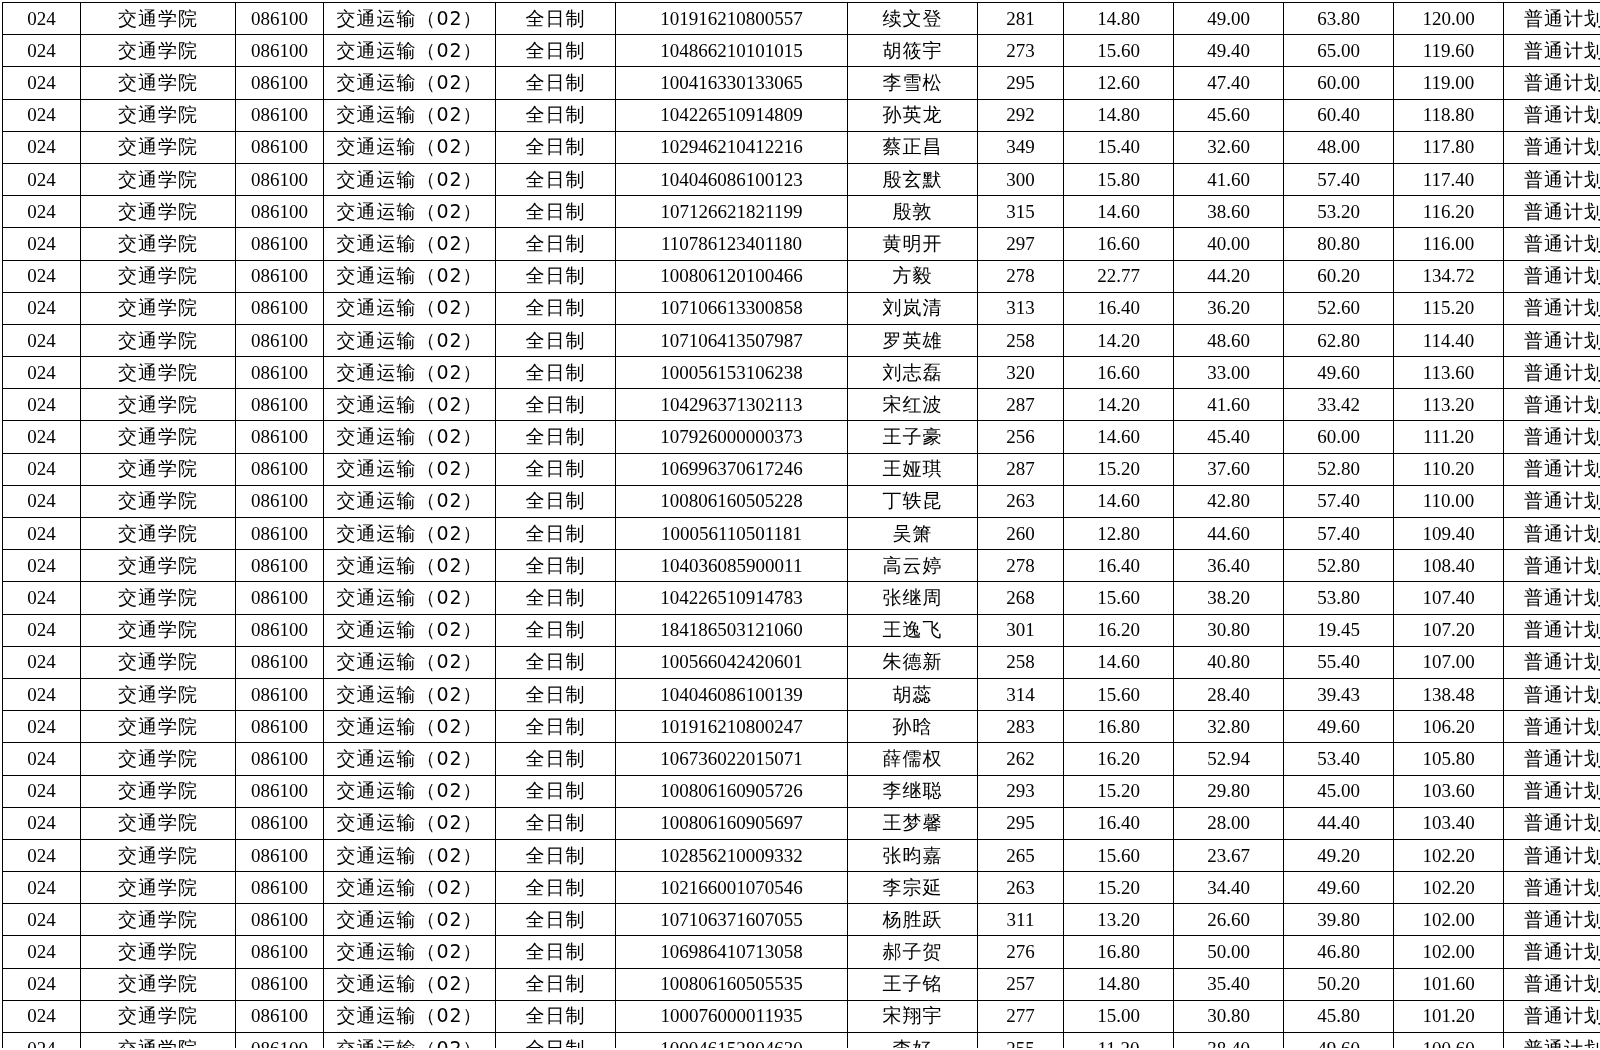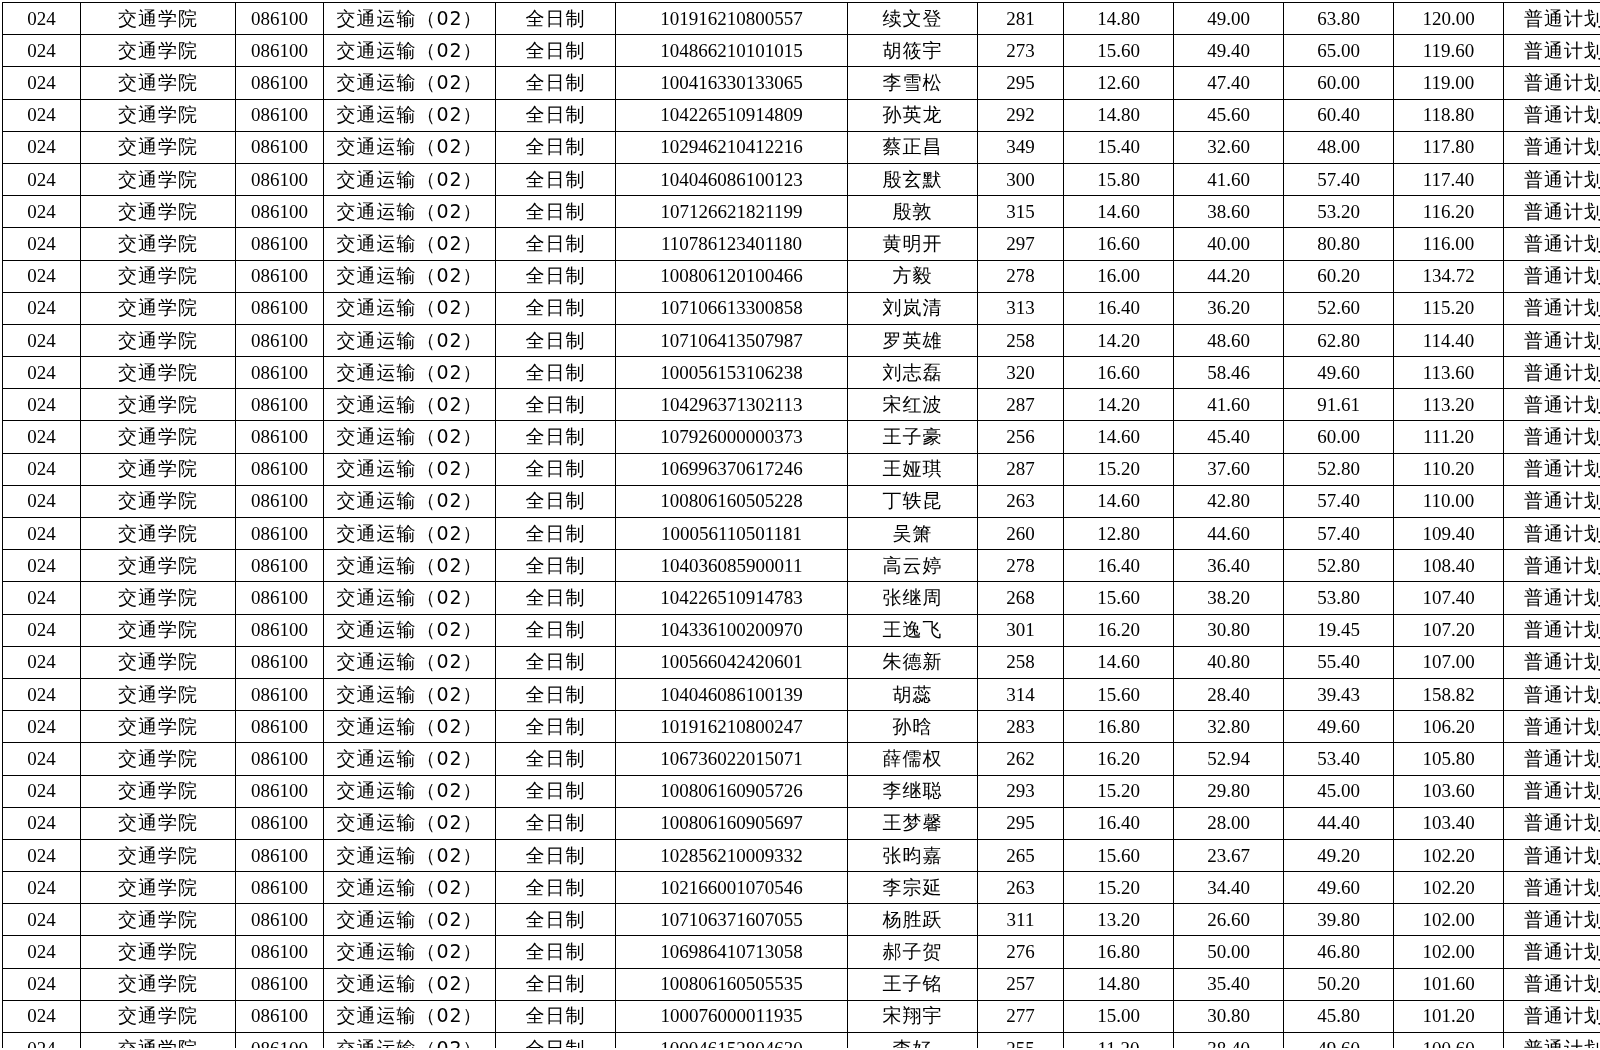--- a/index.html
+++ b/index.html
@@ -203,21 +203,21 @@
         </tr>
         <tr>
           <td class="num">024</td>
           <td class="cn">交通学院</td>
           <td class="num">086100</td>
           <td class="cn">交通运输（02）</td>
           <td class="cn">全日制</td>
           <td class="num">100806120100466</td>
           <td class="cn">方毅</td>
           <td class="num">278</td>
-          <td class="num">16.00</td>
+          <td class="num">22.77</td>
           <td class="num">44.20</td>
           <td class="num">60.20</td>
           <td class="num">134.72</td>
           <td class="cn">普通计划</td>
         </tr>
         <tr>
           <td class="num">024</td>
           <td class="cn">交通学院</td>
           <td class="num">086100</td>
           <td class="cn">交通运输（02）</td>
@@ -249,37 +249,37 @@
         <tr>
           <td class="num">024</td>
           <td class="cn">交通学院</td>
           <td class="num">086100</td>
           <td class="cn">交通运输（02）</td>
           <td class="cn">全日制</td>
           <td class="num">100056153106238</td>
           <td class="cn">刘志磊</td>
           <td class="num">320</td>
           <td class="num">16.60</td>
-          <td class="num">58.46</td>
+          <td class="num">33.00</td>
           <td class="num">49.60</td>
           <td class="num">113.60</td>
           <td class="cn">普通计划</td>
         </tr>
         <tr>
           <td class="num">024</td>
           <td class="cn">交通学院</td>
           <td class="num">086100</td>
           <td class="cn">交通运输（02）</td>
           <td class="cn">全日制</td>
           <td class="num">104296371302113</td>
           <td class="cn">宋红波</td>
           <td class="num">287</td>
           <td class="num">14.20</td>
           <td class="num">41.60</td>
-          <td class="num">91.61</td>
+          <td class="num">33.42</td>
           <td class="num">113.20</td>
           <td class="cn">普通计划</td>
         </tr>
         <tr>
           <td class="num">024</td>
           <td class="cn">交通学院</td>
           <td class="num">086100</td>
           <td class="cn">交通运输（02）</td>
           <td class="cn">全日制</td>
           <td class="num">107926000000373</td>
@@ -365,21 +365,21 @@
           <td class="num">53.80</td>
           <td class="num">107.40</td>
           <td class="cn">普通计划</td>
         </tr>
         <tr>
           <td class="num">024</td>
           <td class="cn">交通学院</td>
           <td class="num">086100</td>
           <td class="cn">交通运输（02）</td>
           <td class="cn">全日制</td>
-          <td class="num">104336100200970</td>
+          <td class="num">184186503121060</td>
           <td class="cn">王逸飞</td>
           <td class="num">301</td>
           <td class="num">16.20</td>
           <td class="num">30.80</td>
           <td class="num">19.45</td>
           <td class="num">107.20</td>
           <td class="cn">普通计划</td>
         </tr>
         <tr>
           <td class="num">024</td>
@@ -401,21 +401,21 @@
           <td class="cn">交通学院</td>
           <td class="num">086100</td>
           <td class="cn">交通运输（02）</td>
           <td class="cn">全日制</td>
           <td class="num">104046086100139</td>
           <td class="cn">胡蕊</td>
           <td class="num">314</td>
           <td class="num">15.60</td>
           <td class="num">28.40</td>
           <td class="num">39.43</td>
-          <td class="num">158.82</td>
+          <td class="num">138.48</td>
           <td class="cn">普通计划</td>
         </tr>
         <tr>
           <td class="num">024</td>
           <td class="cn">交通学院</td>
           <td class="num">086100</td>
           <td class="cn">交通运输（02）</td>
           <td class="cn">全日制</td>
           <td class="num">101916210800247</td>
           <td class="cn">孙晗</td>

